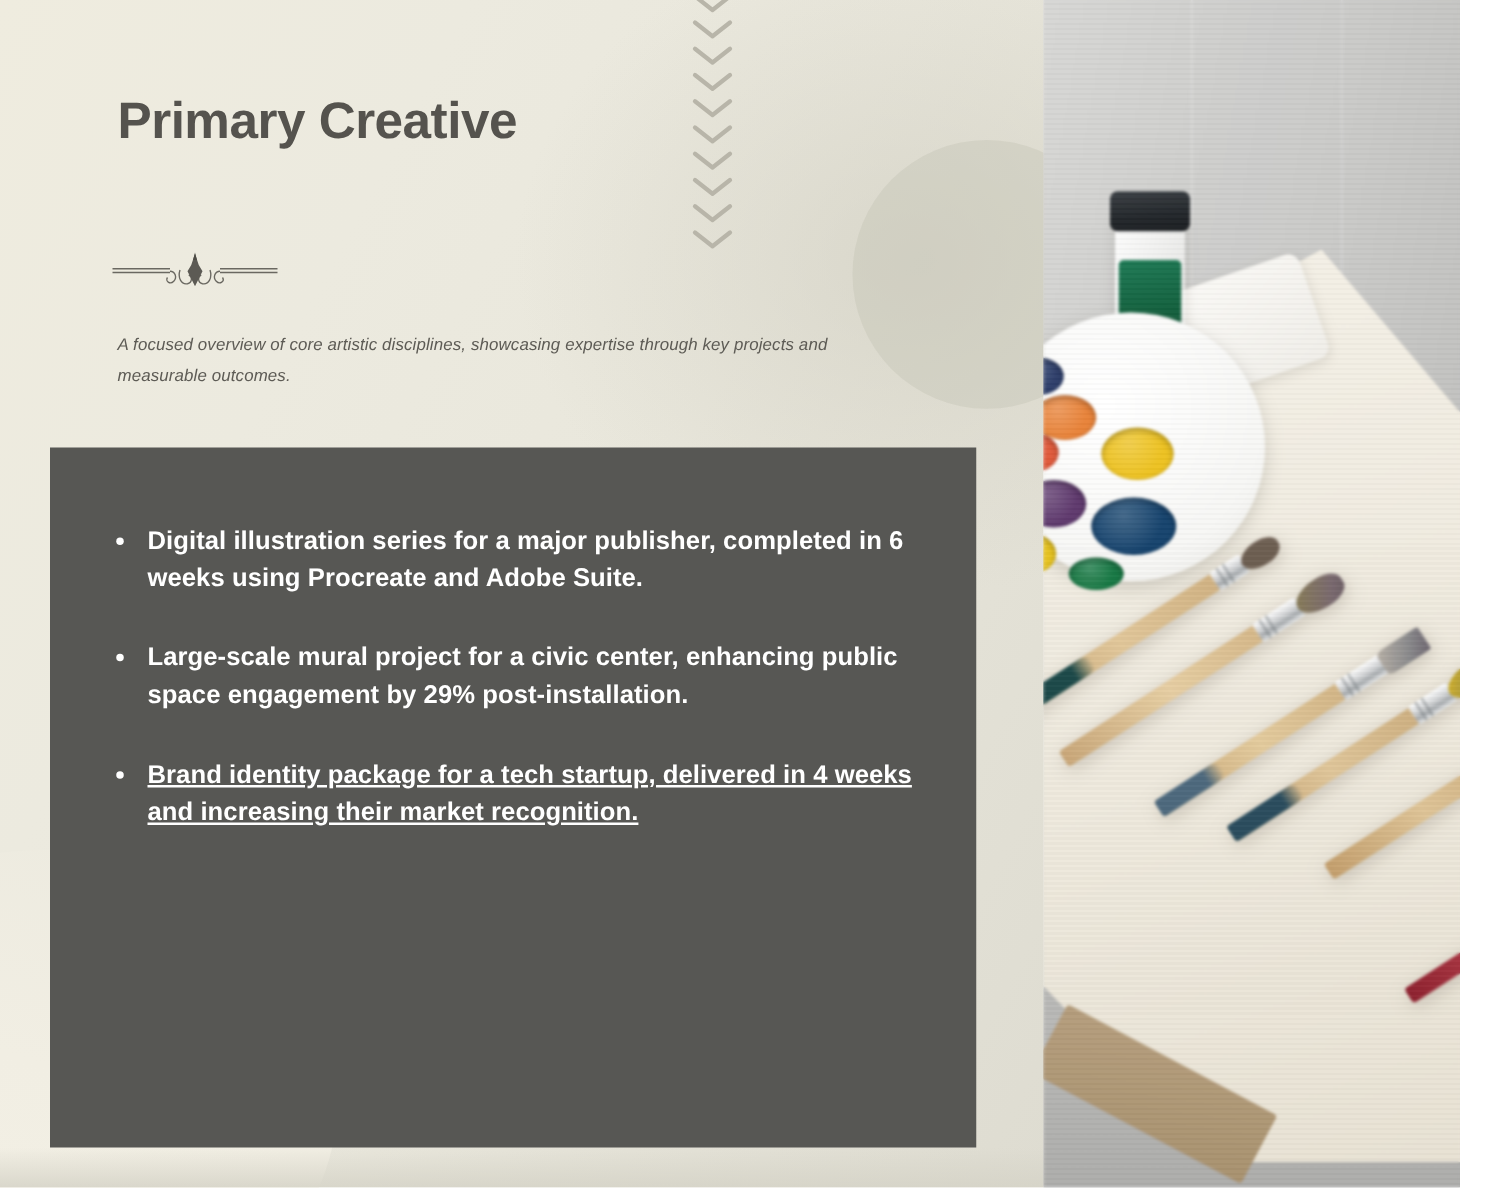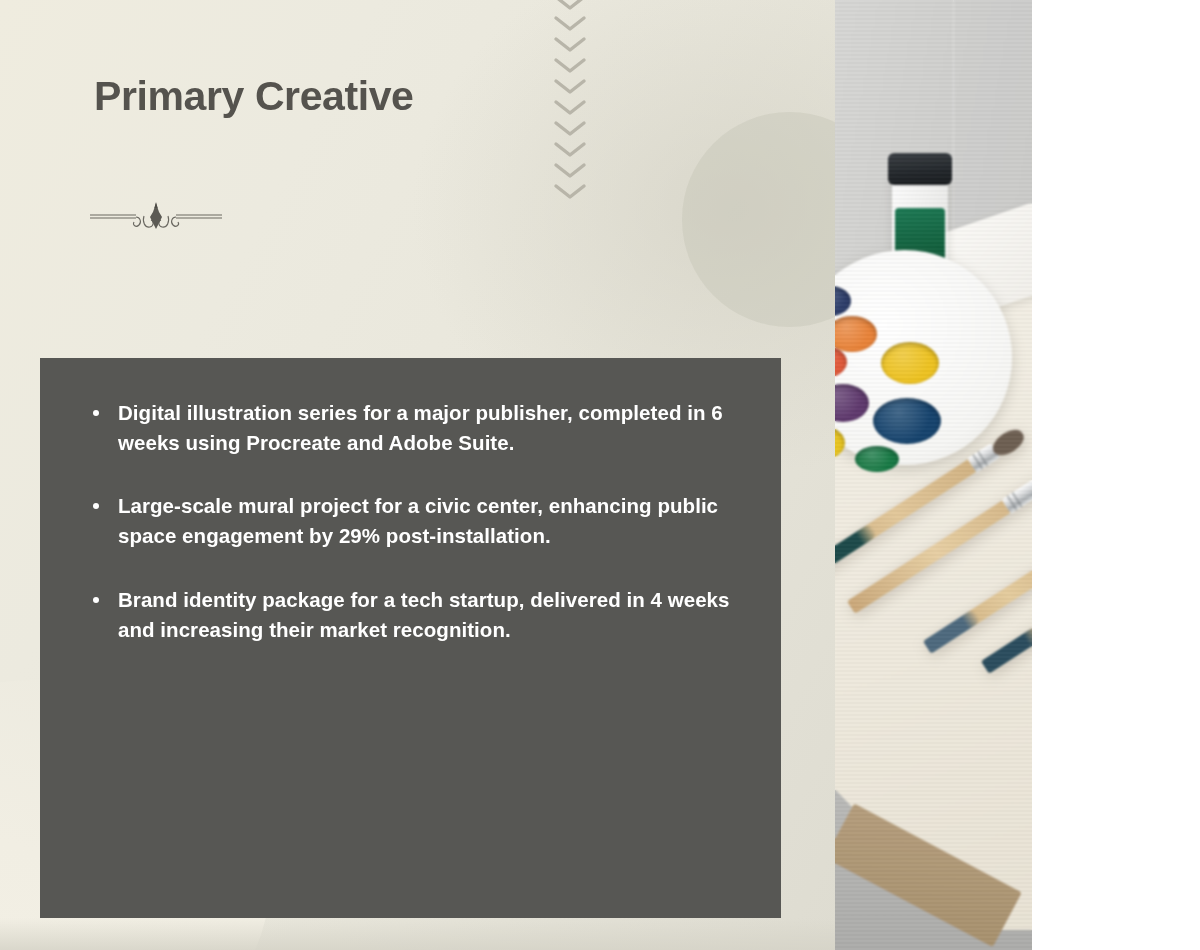--- a/index.html
+++ b/index.html
@@ -2,21 +2,21 @@
 <html><head>
 <meta charset="utf-8">
 <style>
   * { margin:0; padding:0; box-sizing:border-box; }
   html, body {
     width:1200px; height:950px; overflow:hidden;
     background:#ffffff;
     font-family:"Liberation Sans", sans-serif;
   }
   #slide {
-    position:relative; width:1032px; height:950px; overflow:hidden;
+    position:relative; width:1168px; height:950px; overflow:hidden;
   }
 
   
   .left-panel {
     position:absolute; left:0; top:0; width:835px; height:950px;
     background:
       radial-gradient(ellipse 520px 430px at 88% 22%, rgba(205,203,190,.55) 0%, rgba(205,203,190,0) 62%),
       linear-gradient(118deg, #efecdf 0%, #eceadf 28%, #e9e7dc 55%, #e3e1d6 78%, #dedcd1 100%);
   }
   .panel-circle {
@@ -55,29 +55,29 @@
     position:absolute; left:94px; top:264px; width:625px;
     font-family:"Liberation Sans", sans-serif;
     font-style:italic; font-size:13.5px; color:#5d5b55;
     line-height:1.85; letter-spacing:.1px;
   }
 
   
   .content-box {
     position:absolute; left:40px; top:358px; width:741px; height:560px;
     background:#575754;
-    padding:40px 42px 0 42px;
+    padding:60px 42px 0 42px;
   }
   .bullet-list { list-style:none; }
   .bullet-item {
     position:relative; padding-left:36px; margin-bottom:33px;
     color:#ffffff; font-size:20.5px; font-weight:bold;
     line-height:1.47; letter-spacing:.05px;
   }
-  .bullet-item:last-child { margin-bottom:12px; }
+  .bullet-item:last-child { margin-bottom:12px;text-decoration:underline; }
   .bullet-dot {
     position:absolute; left:11px; top:12px;
     width:6px; height:6px; border-radius:50%; background:#ffffff;
   }
 
   
   .photo {
     position:absolute; left:835px; top:0; width:365px; height:950px;
     overflow:hidden; background:#cfcfcf;
   }
@@ -215,20 +215,21 @@
         <path d="M48 17 C52 17 54 22 51 25 C48 28 44 25 46 22"></path>
         <path d="M88 17 C84 17 82 22 85 25 C88 28 92 25 90 22"></path>
         <path d="M56 16 C54 22 57 28 62 27 C66 26 66 21 63 20"></path>
         <path d="M80 16 C82 22 79 28 74 27 C70 26 70 21 73 20"></path>
       </g>
       <path d="M68 3 L71 12 L74 17 L68 29 L62 17 L65 12 Z" fill="#5c5a54"></path>
       <path d="M68 2 L69.6 8 L66.4 8 Z" fill="#4e4c46"></path>
     </svg>
   </div>
 
+  <div class="subtitle">A focused overview of core artistic disciplines, showcasing expertise through key projects and measurable outcomes.</div>
 
   <div class="content-box">
     <ul class="bullet-list" id="bullet-list">
         <li class="bullet-item"><span class="bullet-dot"></span><span>Digital illustration series for a major publisher, completed in 6 weeks using Procreate and Adobe Suite.</span></li>
         <li class="bullet-item"><span class="bullet-dot"></span><span>Large-scale mural project for a civic center, enhancing public space engagement by 29% post-installation.</span></li>
         <li class="bullet-item"><span class="bullet-dot"></span><span>Brand identity package for a tech startup, delivered in 4 weeks and increasing their market recognition.</span></li>
       </ul>
   </div>
 
   <div class="photo">

